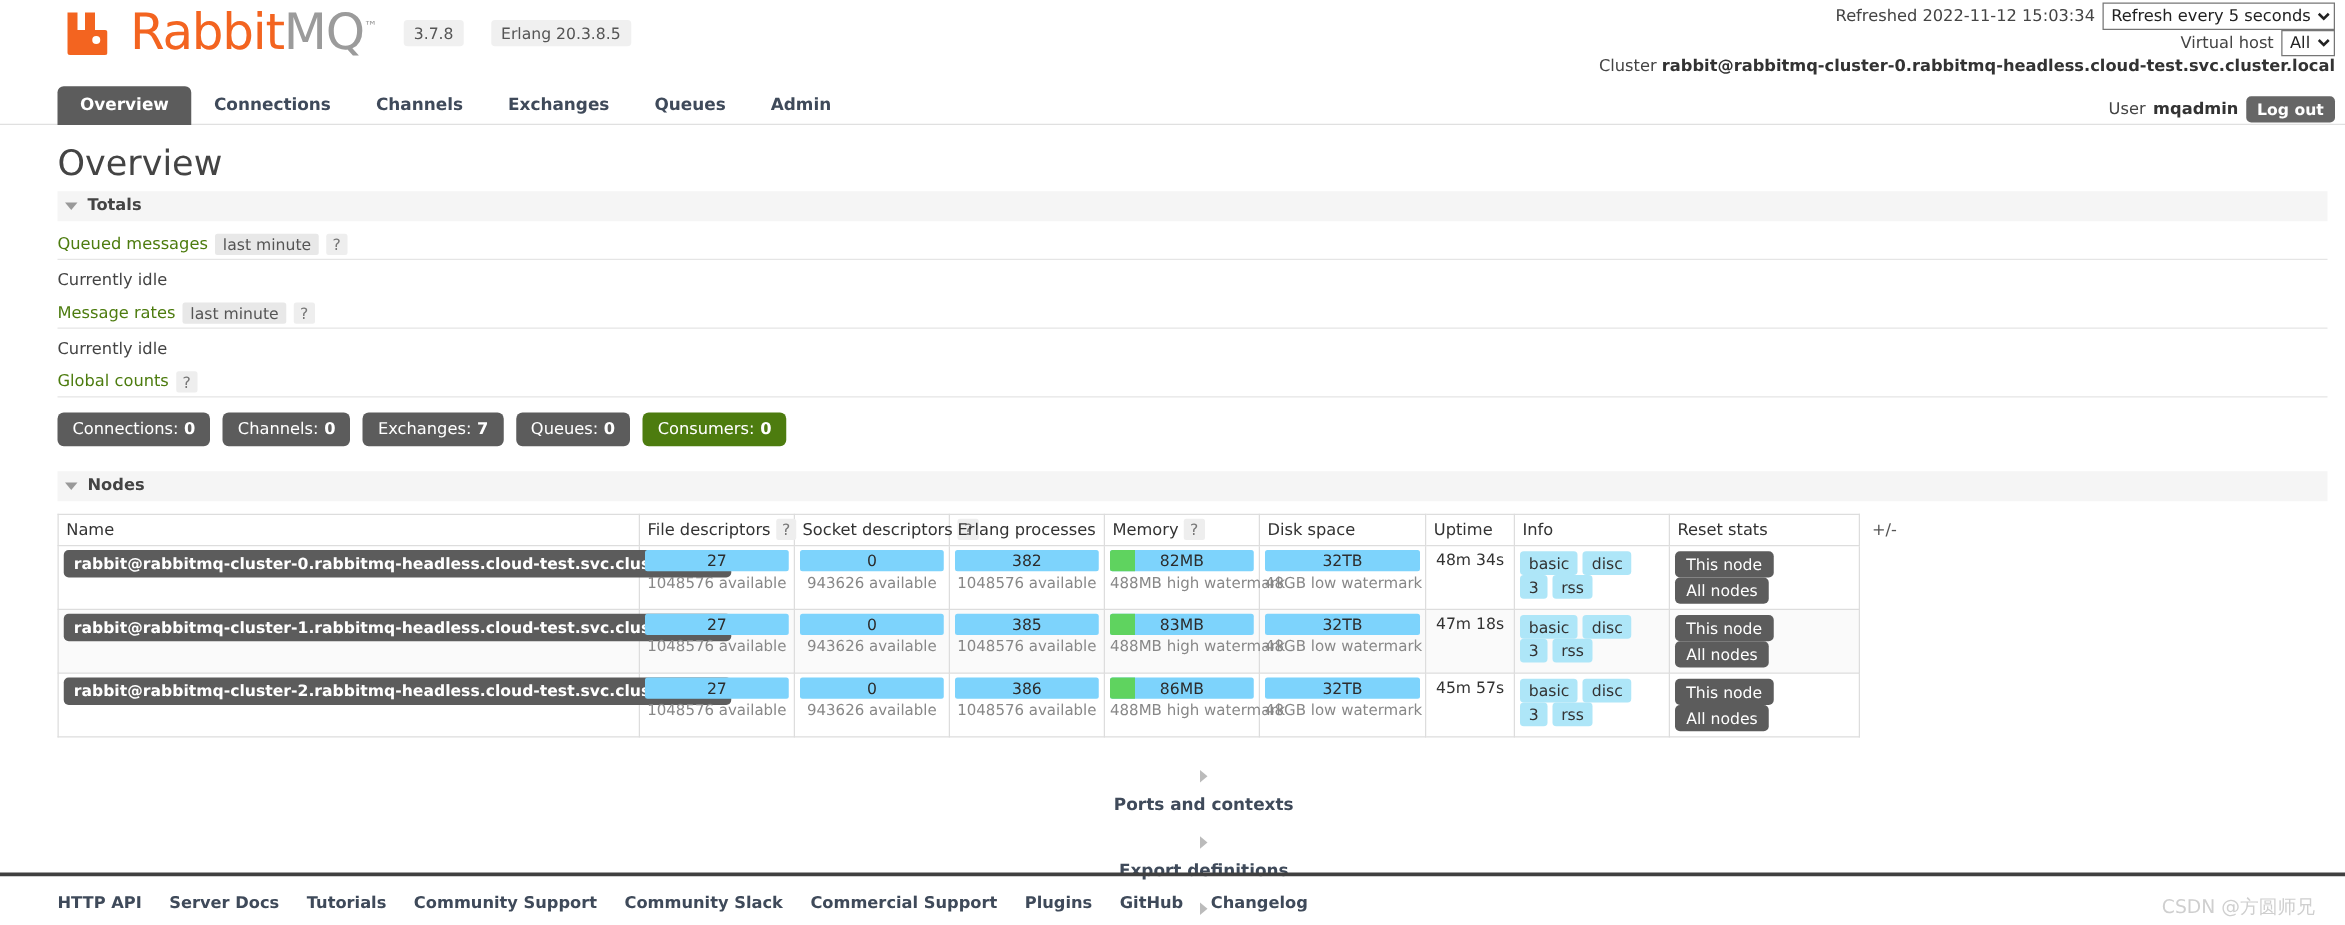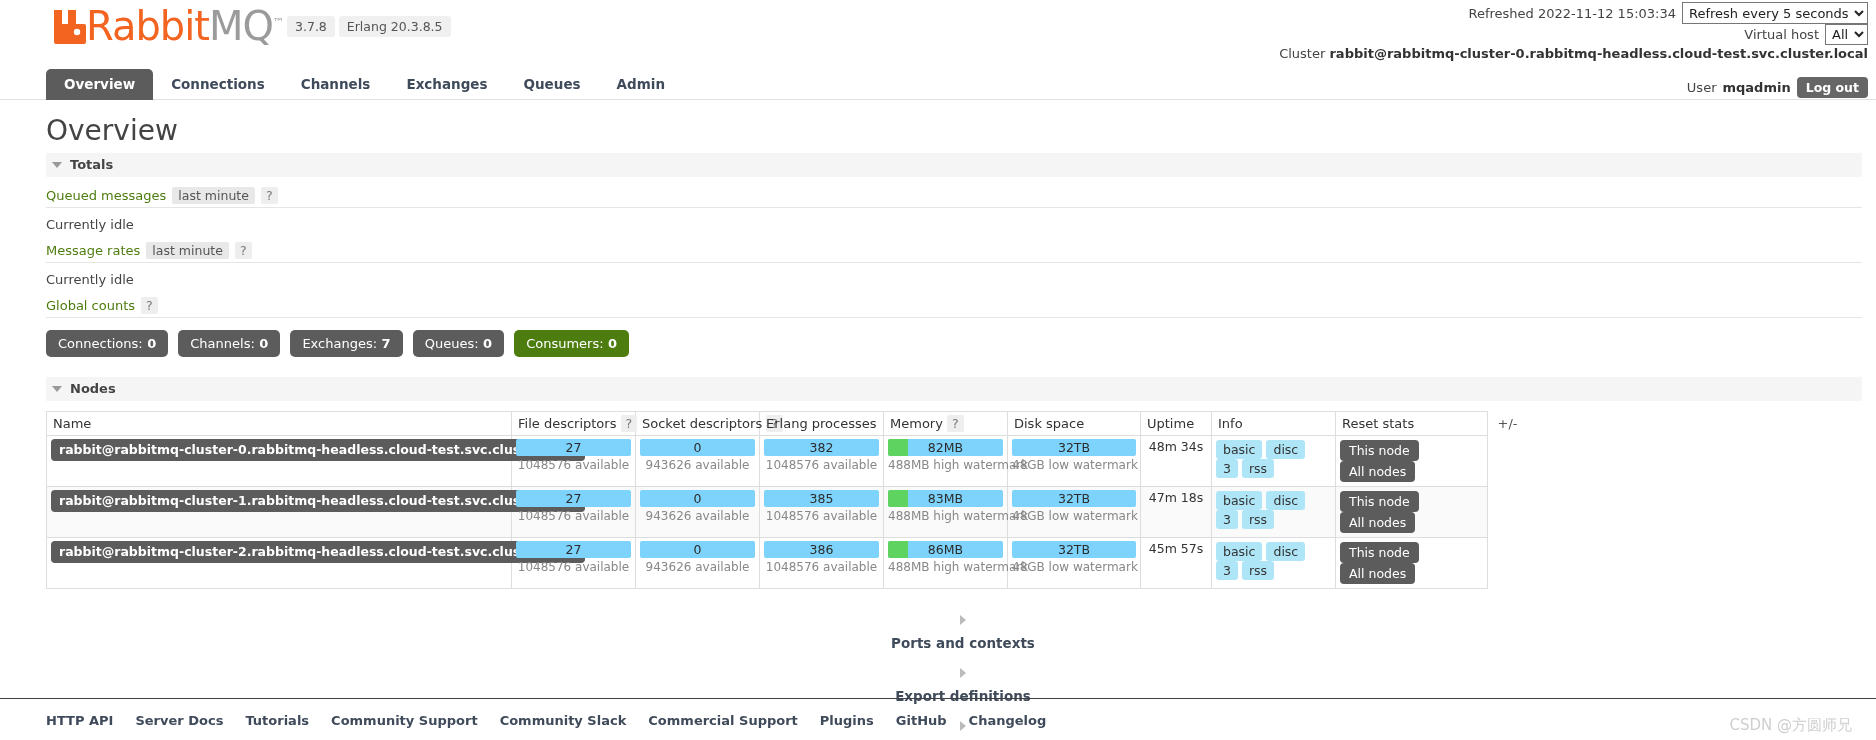--- a/index.html
+++ b/index.html
@@ -14,21 +14,21 @@
   }
   a { color: #444; text-decoration: none; }
 
   
   #main-wrap { position: relative; width: 1876px; height: 740px; }
 
   .header { position: relative; height: 56px; }
 
   .logo-block {
     position: absolute; left: 52px; top: 6px;
-    display: flex; align-items: center; gap: 0;
+    display: flex; align-items: center; gap: 18px;
   }
   .logo-mark { display: block; }
   .logo-text {
     font-family: "DejaVu Sans", "Liberation Sans", sans-serif;
     font-size: 40px; letter-spacing: -1px; line-height: 1;
     font-weight: 400;
   }
   .logo-rabbit { color: #f36420; }
   .logo-mq { color: #9b9b9b; }
   .logo-tm { font-size: 11px; color: #9b9b9b; vertical-align: super; }
@@ -208,21 +208,21 @@
     display: flex; align-items: center; gap: 10px;
     font-size: 13.5px; font-weight: bold; color: #3f4a5a;
     padding: 8px 0 9px 4px;
     cursor: pointer;
     flex-direction: column;
   }
 
   
   .footer {
     position: absolute; left: 0; top: 698px; width: 1876px;
-    border-top: 1px solid #404040;
+    border-top: 3px solid #404040;
     padding: 14px 0 0 46px;
   }
   .footer-links { display: flex; gap: 22px; }
   .footer-links a {
     font-size: 13px; font-weight: bold; color: #3f4a5a;
     white-space: nowrap;
   }
   .watermark {
     position: absolute; right: 24px; top: 716px;
     color: #cfcfcf; font-size: 15px;

